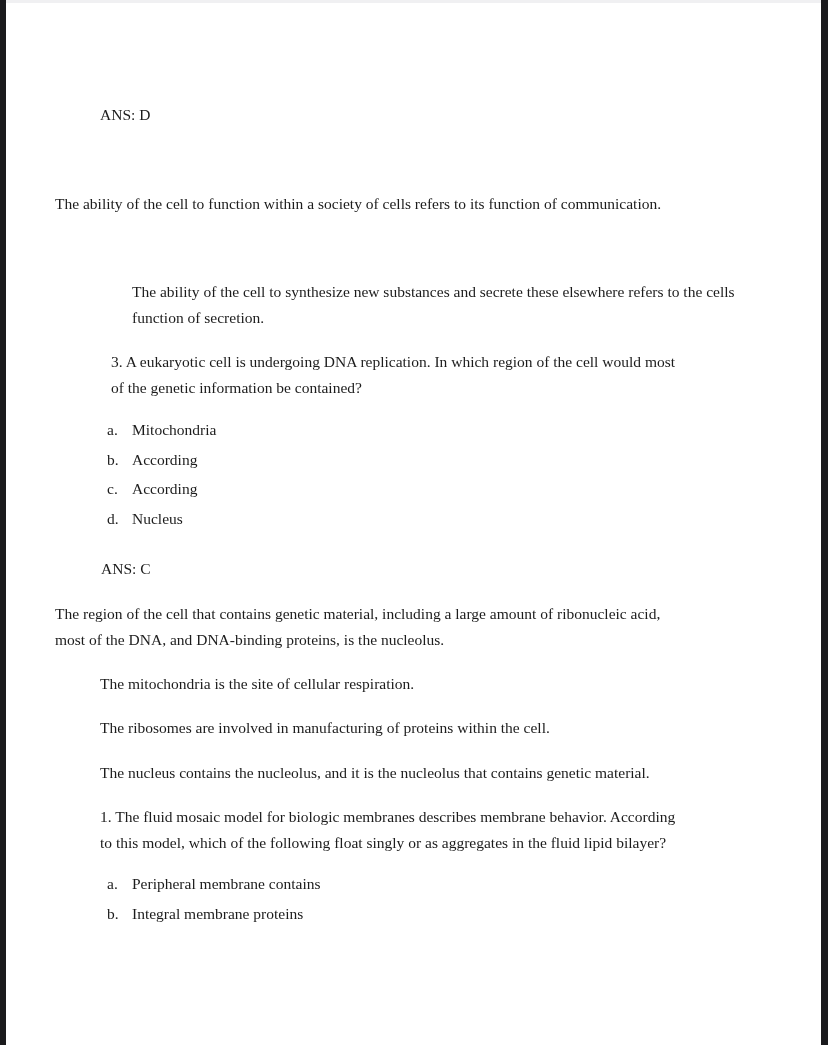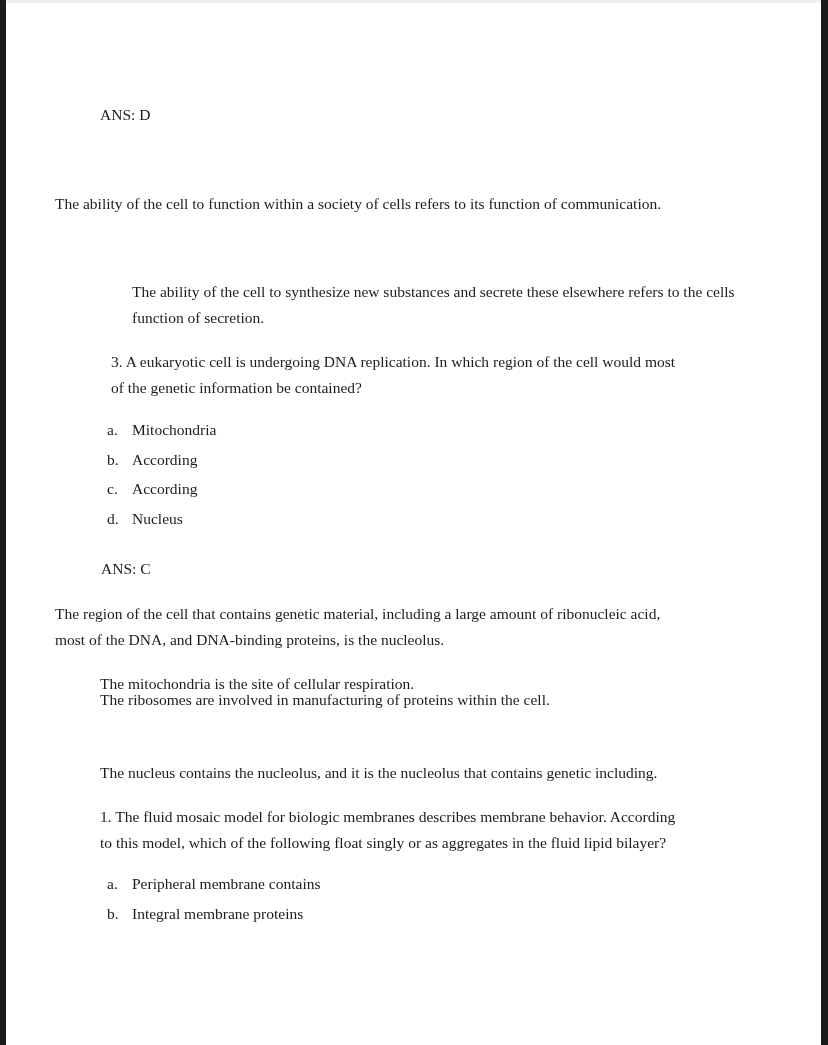--- a/index.html
+++ b/index.html
@@ -108,23 +108,23 @@
       <span class="opt-text">Nucleus</span>
     </div>
 
     <div class="txt" style="left:101px; top:556px;">ANS: C</div>
 
     <div class="txt" style="left:55px; top:601px;">The region of the cell that contains genetic material, including a large amount of ribonucleic acid,
 most of the DNA, and DNA-binding proteins, is the nucleolus.</div>
 
     <div class="txt" style="left:100px; top:671px;font-family:Liberation Serif, serif;">The mitochondria is the site of cellular respiration.</div>
 
-    <div class="txt" style="left:100px; top:687px;">The ribosomes are involved in manufacturing of proteins within the cell.</div>
+    <div class="txt" style="left:100px; top:715px;">The ribosomes are involved in manufacturing of proteins within the cell.</div>
 
-    <div class="txt" style="left:100px; top:760px;">The nucleus contains the nucleolus, and it is the nucleolus that contains genetic including.</div>
+    <div class="txt" style="left:100px; top:760px;">The nucleus contains the nucleolus, and it is the nucleolus that contains genetic material.</div>
 
     <div class="txt" style="left:100px; top:804px;">1. The fluid mosaic model for biologic membranes describes membrane behavior. According
 to this model, which of the following float singly or as aggregates in the fluid lipid bilayer?</div>
 
     <div class="opt-row" style="left:107px; top:875px;">
       <span class="opt-label">a.</span>
       <span class="opt-text">Peripheral membrane contains</span>
     </div>
     <div class="opt-row" style="left:107px; top:905px;">
       <span class="opt-label">b.</span>

